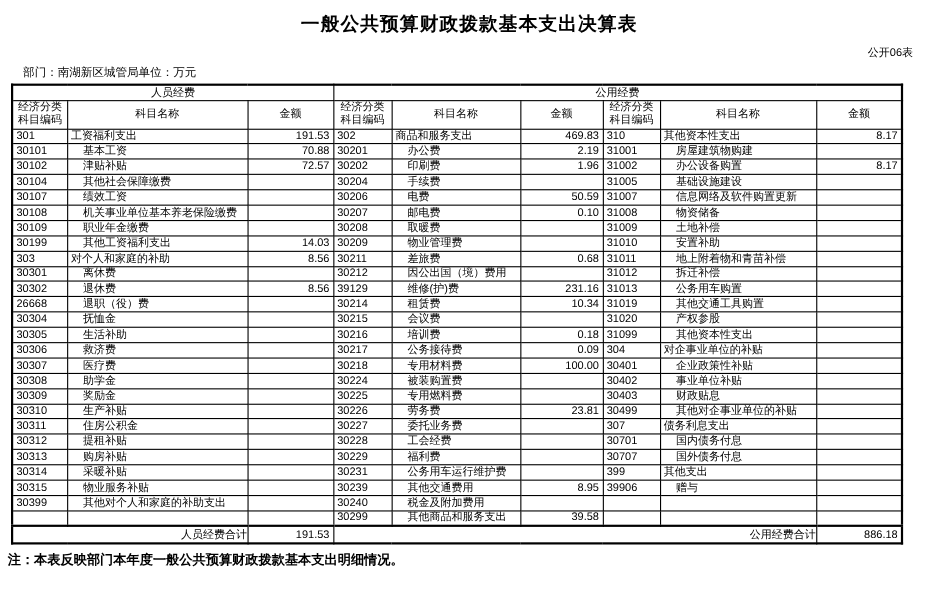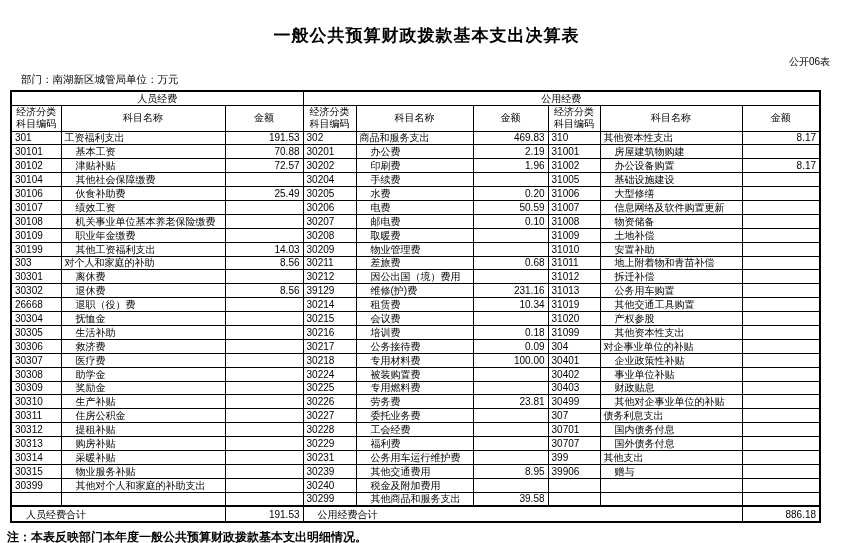--- a/index.html
+++ b/index.html
@@ -1,35 +1,35 @@
 <!DOCTYPE html>
 <html><head>
 <meta charset="utf-8">
 <style>
   * { margin:0; padding:0; box-sizing:border-box; }
   html,body { background:#fff; }
   body { width:853px; height:543px; font-family:"Liberation Sans", sans-serif; color:#000; }
   .page { position:relative; width:853px; height:543px; overflow:hidden; }
-  .title { padding-top:24px; text-align:center; font-size:17px; font-weight:bold; letter-spacing:1px; }
+  .title { padding-top:10px; text-align:center; font-size:17px; font-weight:bold; letter-spacing:1px; }
   .table-code { width:809px; margin:8px 0 0 21px; text-align:right; font-size:10px; }
   .meta-row { width:809px; margin:4px 0 3px 21px; display:flex; font-size:10.5px; }
   table { margin-left:10px; width:809px; border-collapse:collapse; table-layout:fixed;
           font-size:10px; border:2px solid #000; }
   th, td { border:1px solid #000; overflow:hidden; white-space:nowrap; vertical-align:middle;
            line-height:11px; padding:0; }
   thead th { font-weight:normal; text-align:center; }
   tr.group-row th { height:14px; }
   tr.col-head-row th { height:26px; white-space:pre-line; line-height:12px; }
   tbody tr { height:13.9px; }
   td.code { text-align:left; padding-left:3px; }
   td.name { text-align:left; padding-left:3px; }
   td.name.sub { padding-left:14px; }
   td.amount { text-align:right; padding-right:3px; }
   tr.total-row td { border-top:2px solid #000; height:16px; }
-  td.center { text-align:left;padding-left:14px; }
+  td.center { text-align:right; }
   .note { margin:6px 0 0 7px; font-size:12px; font-weight:bold; }
 </style>
 </head>
 <body>
 
 <div class="page">
   <div class="title">一般公共预算财政拨款基本支出决算表</div>
   <div class="table-code">公开06表</div>
   <div class="meta-row">
     <span>部门：南湖新区城管局</span>
@@ -107,31 +107,20 @@
           <td class="name sub">其他社会保障缴费</td>
           <td class="amount"></td>
           <td class="code">30204</td>
           <td class="name sub">手续费</td>
           <td class="amount"></td>
           <td class="code">31005</td>
           <td class="name sub">基础设施建设</td>
           <td class="amount"></td>
         </tr>
         <tr>
-          <td class="code">30106</td>
-          <td class="name sub">伙食补助费</td>
-          <td class="amount">25.49</td>
-          <td class="code">30205</td>
-          <td class="name sub">水费</td>
-          <td class="amount">0.20</td>
-          <td class="code">31006</td>
-          <td class="name sub">大型修缮</td>
-          <td class="amount"></td>
-        </tr>
-        <tr>
           <td class="code">30107</td>
           <td class="name sub">绩效工资</td>
           <td class="amount"></td>
           <td class="code">30206</td>
           <td class="name sub">电费</td>
           <td class="amount">50.59</td>
           <td class="code">31007</td>
           <td class="name sub">信息网络及软件购置更新</td>
           <td class="amount"></td>
         </tr>

